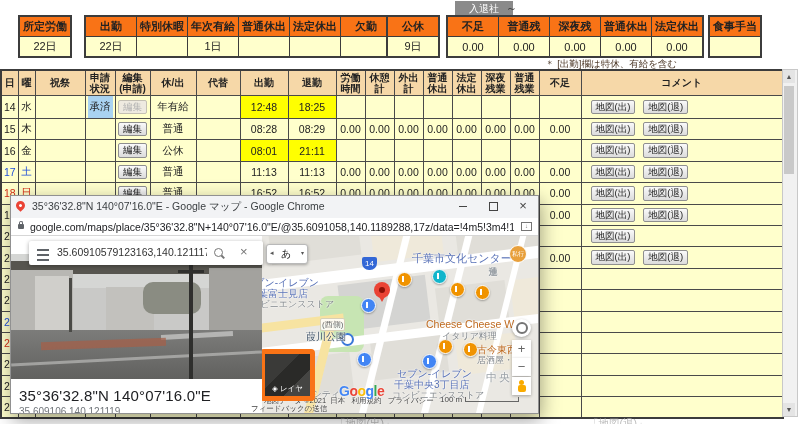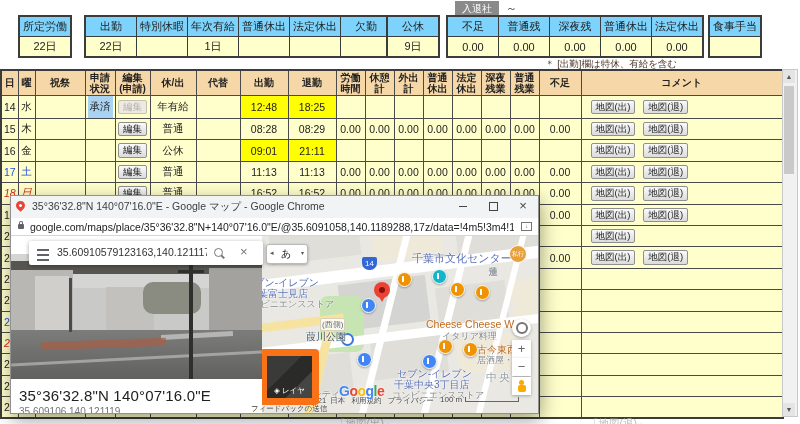--- a/index.html
+++ b/index.html
@@ -1,36 +1,36 @@
 <!DOCTYPE html>
 <html><head>
 <meta charset="utf-8">
 <style>
   html,body{margin:0;padding:0;background:#fff;}
   body{width:800px;height:424px;overflow:hidden;position:relative;
        font-family:"Liberation Sans","DejaVu Sans",sans-serif;color:#222;}
   .abs{position:absolute;}
   
-  .punch{left:455px;top:1px;background:#8a8a8a;color:#fff;font-size:10px;padding:1px 7px;}
+  .punch{left:455px;top:1px;background:#8a8a8a;color:#fff;font-size:10px;padding:1px 14px;}
   .tilde{left:506px;top:1px;font-size:11px;color:#333;}
   .sumgrp{border-collapse:collapse;position:absolute;top:15px;}
   .sumgrp td{border:1px solid #3c3c3c;text-align:center;font-size:11px;height:19px;padding:0 3px;}
   .sumgrp{border:2px solid #3c3c3c;}
-  .sumgrp .h{background:#7dd3fc;font-weight:normal;}
+  .sumgrp .h{background:#f97316;font-weight:bold;}
   .sumgrp .v{background:#ffffcc;}
   .note{left:545px;top:58px;font-size:9.5px;color:#4a3524;}
   
   .sheet{border-collapse:collapse;position:absolute;left:0;top:69px;width:782px;table-layout:fixed;}
   .sheet,.sheet td,.sheet th{border:1px solid #4a4a4a;}
   .sheet{border:2px solid #3c3c3c;}
   .sheet th{background:#f6d8a8;font-size:10px;font-weight:bold;white-space:pre-line;line-height:1.15;height:24px;padding:0;}
   .sheet td{background:#ffffcc;font-size:10.5px;height:20.4px;padding:0 1px;text-align:center;overflow:hidden;white-space:nowrap;}
   .sheet td.hl{background:#ffff00;}
   td.c-comment{text-align:left;padding-left:9px;}
-  .sat{color:#1f4fd8;} .sun{color:#d42a12;font-style:italic;}
+  .sat{color:#1f4fd8;} .sun{color:#d42a12;}
   .approved{background:#a9d3f2;display:inline-block;padding:4px 2px;font-size:10.5px;}
   .btn{font-family:inherit;font-size:9.5px;color:#222;background:linear-gradient(#fafafa,#dcdcdc);
        border:1px solid #8f8f8f;border-radius:2px;padding:1px 4px;line-height:1.1;}
   .btn.disabled{color:#b3b3b3;background:#eeeae0;border-color:#c4c0b4;}
   .mapbtn{margin-right:8px;}
   
   .sb{left:782px;top:69px;width:14px;height:346px;background:#f1f1f1;border:1px solid #c8c8c8;}
   .sb .arr{position:absolute;left:0;width:12px;height:13px;background:#e4e4e4;color:#555;font-size:7px;
            text-align:center;line-height:13px;}
   .sb .thumb{position:absolute;left:1px;top:16px;width:10px;height:88px;background:#c9c9c9;}
@@ -108,21 +108,21 @@
   .station{position:absolute;width:9px;height:9px;background:#fff;border:2px solid #3a78d8;border-radius:50%;}
   .rlabel{position:absolute;font-size:8px;color:#666;background:rgba(255,255,255,.85);border:1px solid #d8d0b8;
           padding:0 1px;border-radius:2px;}
   .ctrl{position:absolute;width:19px;height:18px;background:#fff;box-shadow:0 1px 3px rgba(0,0,0,.3);
         text-align:center;font-size:13px;line-height:18px;color:#666;}
   .ctrl-locate{border-radius:50%;}
   .ring{display:inline-block;width:8px;height:8px;border:2px solid #757575;border-radius:50%;margin-top:3px;}
   .pegman{display:inline-block;width:5px;height:5px;background:#f9ab00;border-radius:50%;position:relative;top:-5px;}
   .pegman:after{content:"";position:absolute;left:-1.5px;top:5px;width:8px;height:7px;background:#f9ab00;border-radius:2px;}
   .layers{position:absolute;left:-2px;top:113px;width:45px;height:42px;background:#2e2e2c;border-radius:4px;
-          border:7px solid #f97316;overflow:hidden;z-index:6;}
+          border:5px solid #f97316;overflow:hidden;z-index:6;}
   .layers .mini{position:absolute;inset:0;background:linear-gradient(135deg,#3a3a38 0 40%,#2a2a28 0 70%,#454543 0);}
   .layers .lab{position:absolute;left:0;right:0;bottom:2px;color:#fff;font-size:7.5px;text-align:center;}
   .attr{position:absolute;font-size:7.5px;color:#444;white-space:nowrap;text-shadow:0 0 2px #fff;z-index:5;}
   .glogo{position:absolute;font-size:14px;font-weight:bold;letter-spacing:-.5px;z-index:5;text-shadow:0 0 2px #fff;}
   .scale{position:absolute;z-index:5;font-size:8px;color:#444;text-shadow:0 0 2px #fff;}
   .scale .bar{display:inline-block;width:52px;height:4px;border:1px solid #666;border-top:none;margin-left:3px;}
 </style>
 </head>
 <body>
 
@@ -295,21 +295,21 @@
         <td class="c-comment"><button class="btn mapbtn">地図(出)</button><button class="btn ">地図(退)</button></td>
       </tr>
       <tr>
         <td>16</td>
         <td>金</td>
         <td></td>
         <td></td>
         <td><button class="btn ">編集</button></td>
         <td>公休</td>
         <td></td>
-        <td class="hl">09:01</td>
+        <td class="hl">08:01</td>
         <td class="hl">21:11</td>
         <td></td>
         <td></td>
         <td></td>
         <td></td>
         <td></td>
         <td></td>
         <td></td>
         <td></td>
         <td class="c-comment"><button class="btn mapbtn">地図(出)</button><button class="btn ">地図(退)</button></td>

